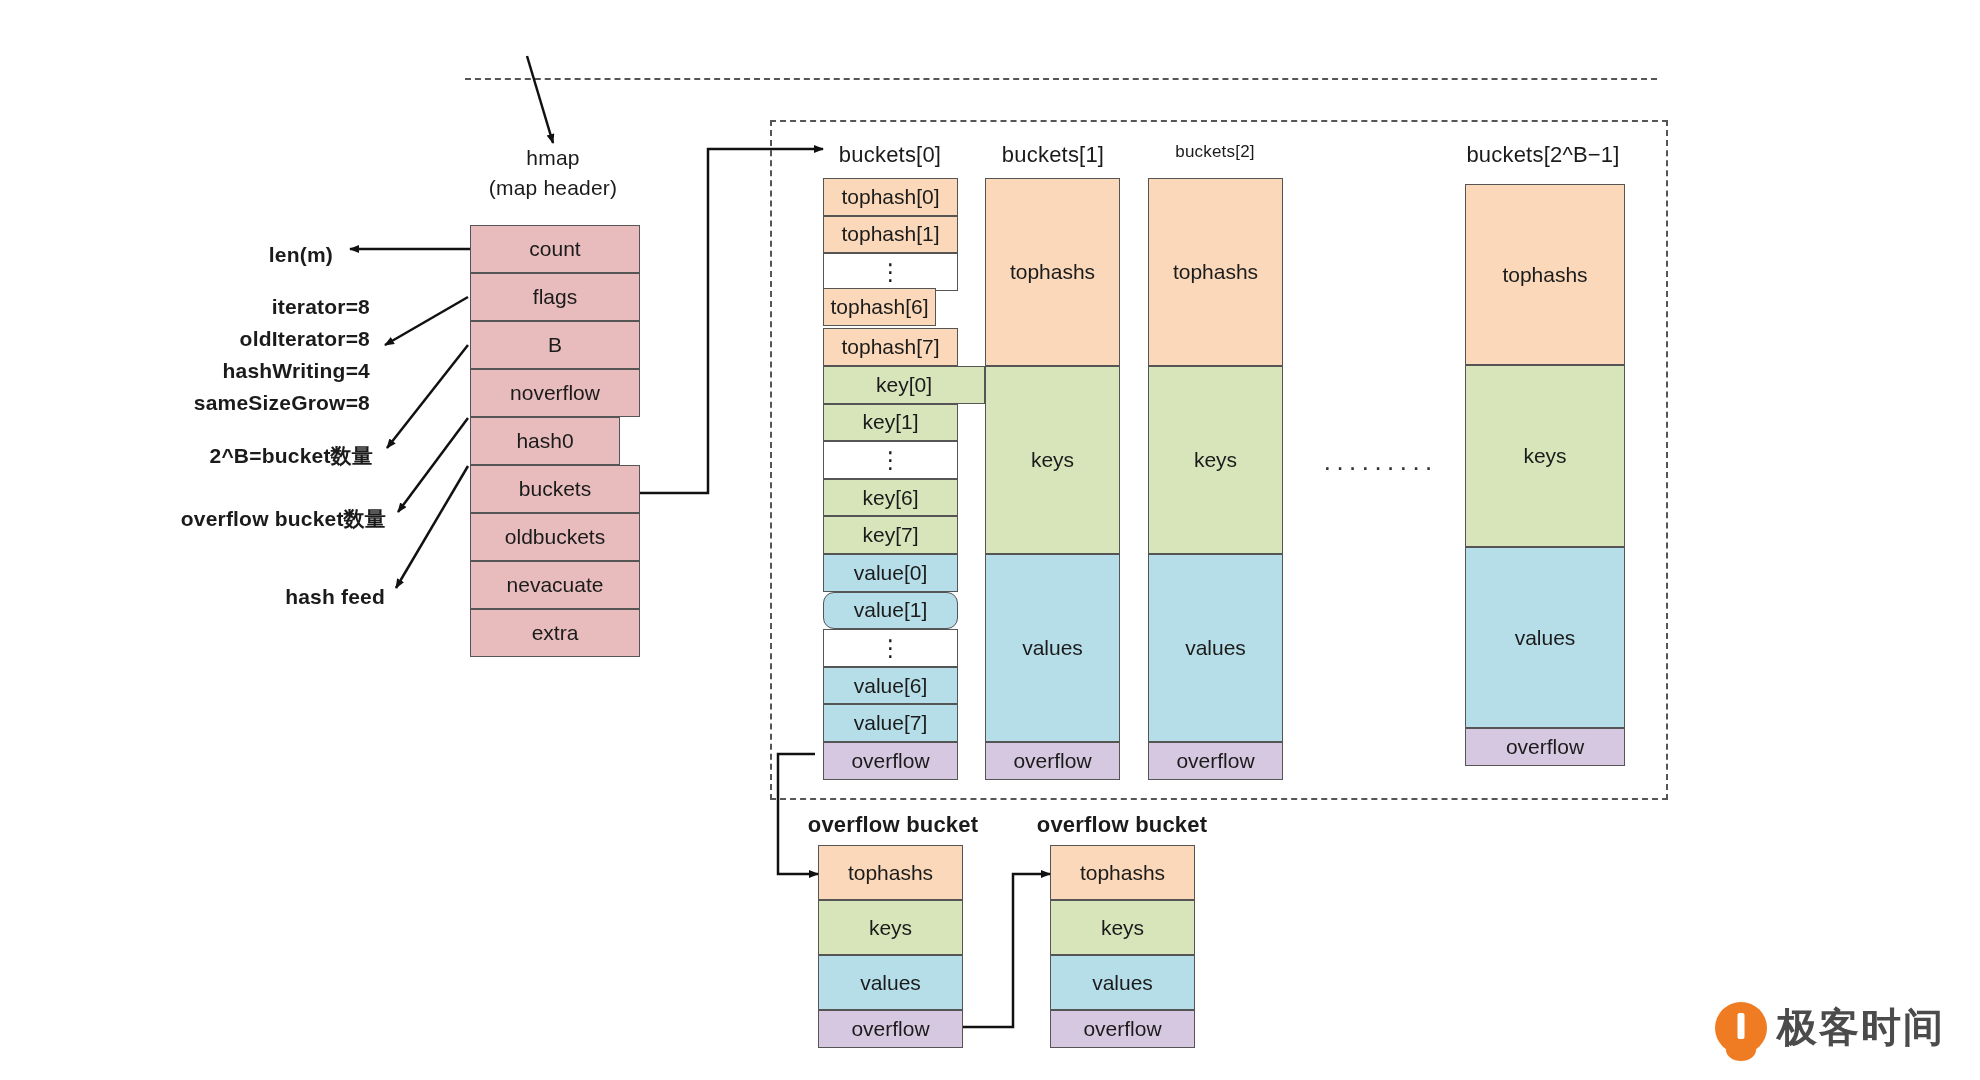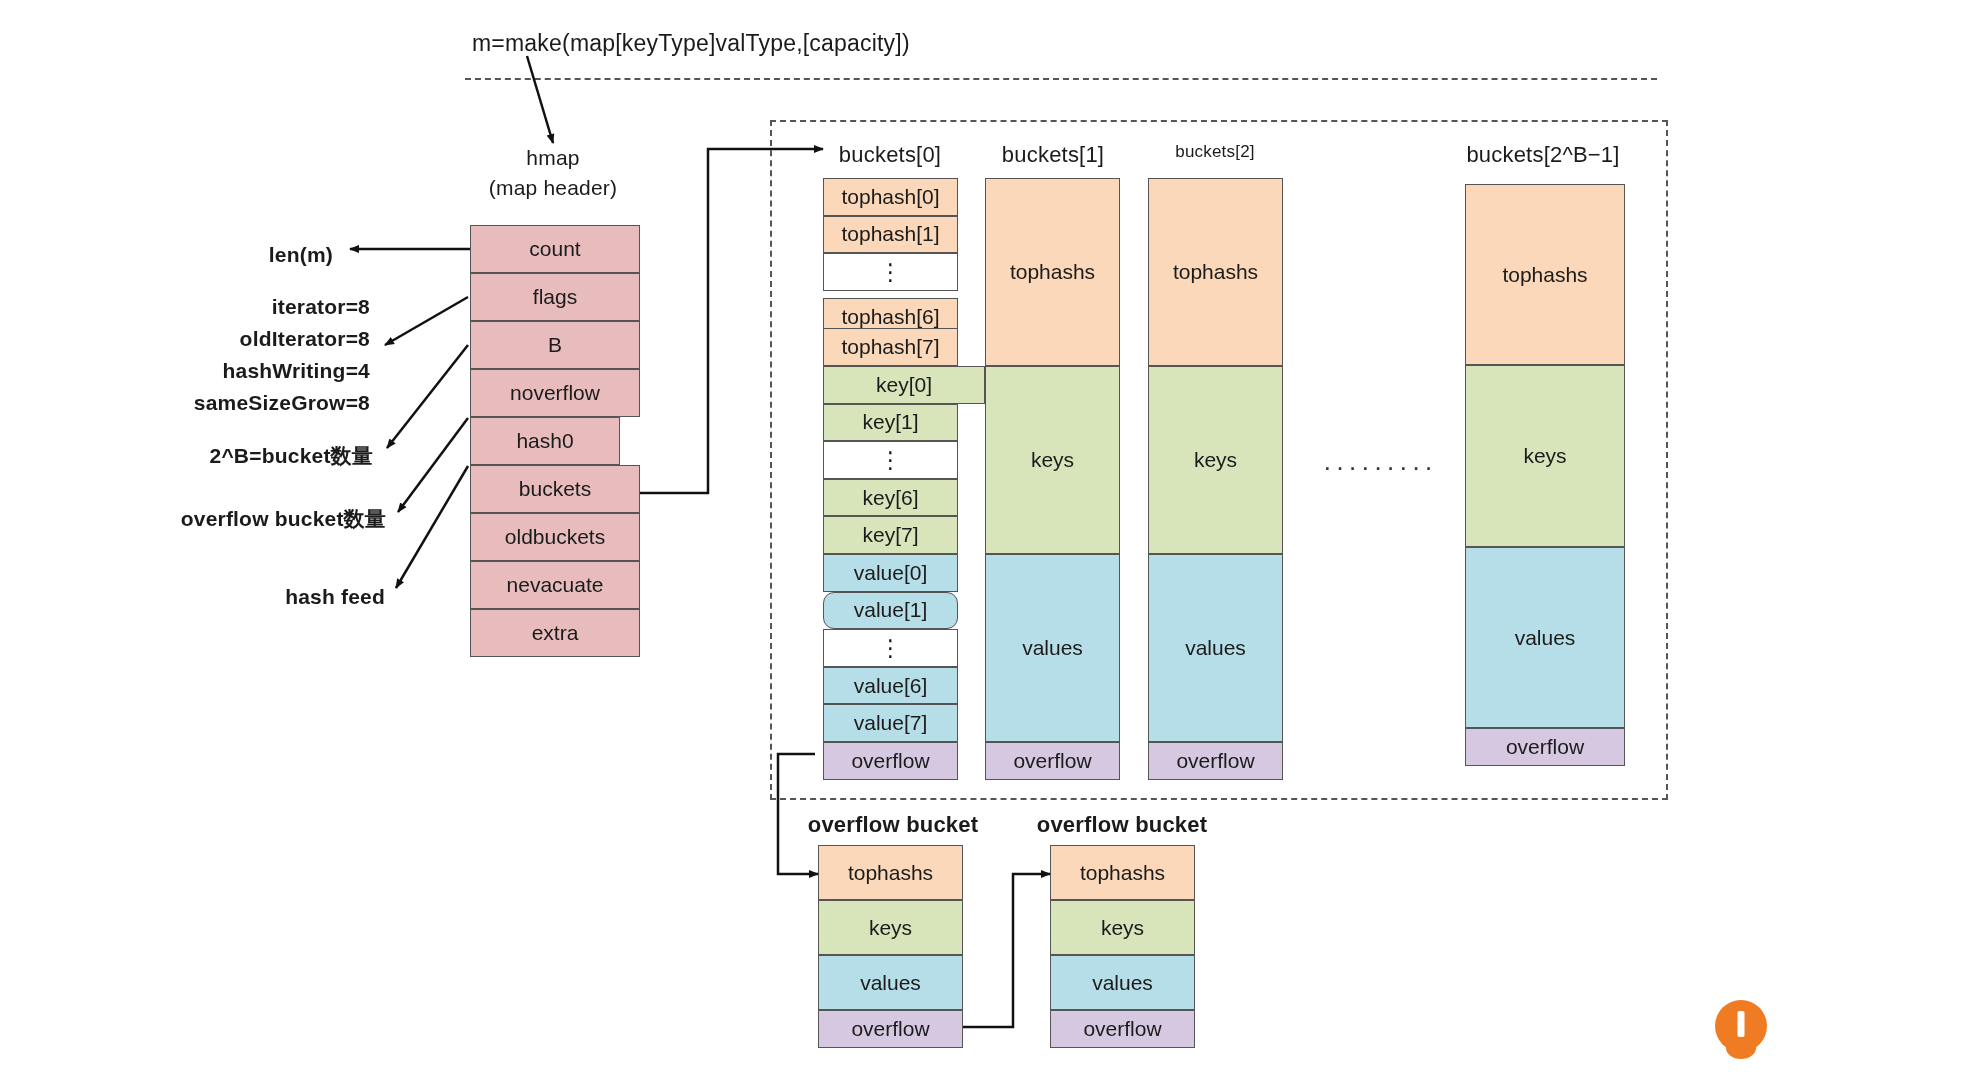--- a/index.html
+++ b/index.html
@@ -45,21 +45,20 @@
   #logo .mark::after{content:"";position:absolute;left:50%;bottom:-7px;
               transform:translateX(-50%);width:30px;height:22px;
               background:#ef7c22;border-radius:0 0 50% 50%;}
   #logo .wm{font-size:40px;font-weight:bold;color:#4b4b4b;letter-spacing:2px;}
 </style>
 </head>
 <body>
 
 <div id="stage">
 
-  <div class="lbl" style="left:472px;top:30px;font-size:23px;">m=make(map[keyType]valType,[capacity])</div>
 
   <div class="dashline" style="left:465px;top:78px;width:1192px;"></div>
 
   <div class="lbl c" style="left:553px;top:146px;">hmap</div>
   <div class="lbl c" style="left:553px;top:176px;">(map header)</div>
 
   <div id="hmap-table">
       <div class="cell pink" style="left: 470px; top: 225px; width: 170px; height: 48px;">count</div>
       <div class="cell pink" style="left: 470px; top: 273px; width: 170px; height: 48px;">flags</div>
       <div class="cell pink" style="left: 470px; top: 321px; width: 170px; height: 48px;">B</div>
@@ -88,21 +87,21 @@
 
   <div class="lbl c" style="left:890px;top:142px;font-size:22px;">buckets[0]</div>
   <div class="lbl c" style="left:1053px;top:142px;font-size:22px;">buckets[1]</div>
   <div class="lbl c" style="left:1215px;top:142px;font-size:17px;">buckets[2]</div>
   <div class="lbl c" style="left:1543px;top:142px;font-size:22px;">buckets[2^B−1]</div>
 
   <div id="bucket0">
       <div class="cell orange" style="left: 823px; top: 178px; width: 135px; height: 37.6px;">tophash[0]</div>
       <div class="cell orange" style="left: 823px; top: 215.6px; width: 135px; height: 37.6px;">tophash[1]</div>
       <div class="cell white dots" style="left: 823px; top: 253.2px; width: 135px; height: 37.6px;">⋮</div>
-      <div class="cell orange" style="left: 823px; top: 298px; width: 135px; height: 37.6px;">tophash[6]</div>
+      <div class="cell orange" style="left: 823px; top: 288px; width: 113px; height: 37.6px;">tophash[6]</div>
       <div class="cell orange" style="left: 823px; top: 328.4px; width: 135px; height: 37.6px;">tophash[7]</div>
       <div class="cell green" style="left: 823px; top: 366px; width: 162px; height: 37.6px;">key[0]</div>
       <div class="cell green" style="left: 823px; top: 403.6px; width: 135px; height: 37.6px;">key[1]</div>
       <div class="cell white dots" style="left: 823px; top: 441.2px; width: 135px; height: 37.6px;">⋮</div>
       <div class="cell green" style="left: 823px; top: 478.8px; width: 135px; height: 37.6px;">key[6]</div>
       <div class="cell green" style="left: 823px; top: 516.4px; width: 135px; height: 37.6px;">key[7]</div>
       <div class="cell blue" style="left: 823px; top: 554px; width: 135px; height: 37.6px;">value[0]</div>
       <div class="cell blue" style="left: 823px; top: 591.6px; width: 135px; height: 37.6px; border-radius: 11px;">value[1]</div>
       <div class="cell white dots" style="left: 823px; top: 629.2px; width: 135px; height: 37.6px;">⋮</div>
       <div class="cell blue" style="left: 823px; top: 666.8px; width: 135px; height: 37.6px;">value[6]</div>
@@ -162,15 +161,16 @@
 
     <path d="M640,493 L708,493 L708,149 L823,149" stroke="#111" stroke-width="2.5" fill="none" marker-end="url(#ah)"></path>
 
     <path d="M815,754 L778,754 L778,874 L818,874" stroke="#111" stroke-width="2.5" fill="none" marker-end="url(#ah)"></path>
 
     <path d="M963,1027 L1013,1027 L1013,874 L1050,874" stroke="#111" stroke-width="2.5" fill="none" marker-end="url(#ah)"></path>
   </svg>
 
   <div id="logo" style="left:1715px;top:1000px;">
     <span class="mark"></span>
+    <span class="wm">极客时间</span>
   </div>
 
 </div>
 
 </body></html>

